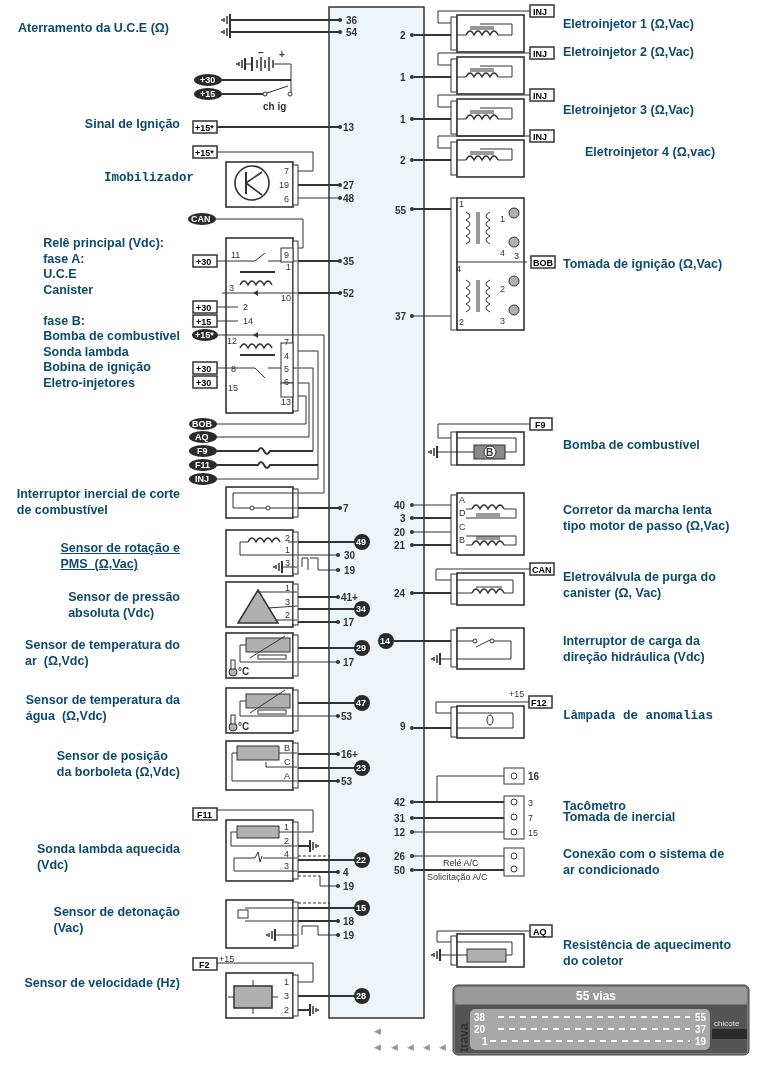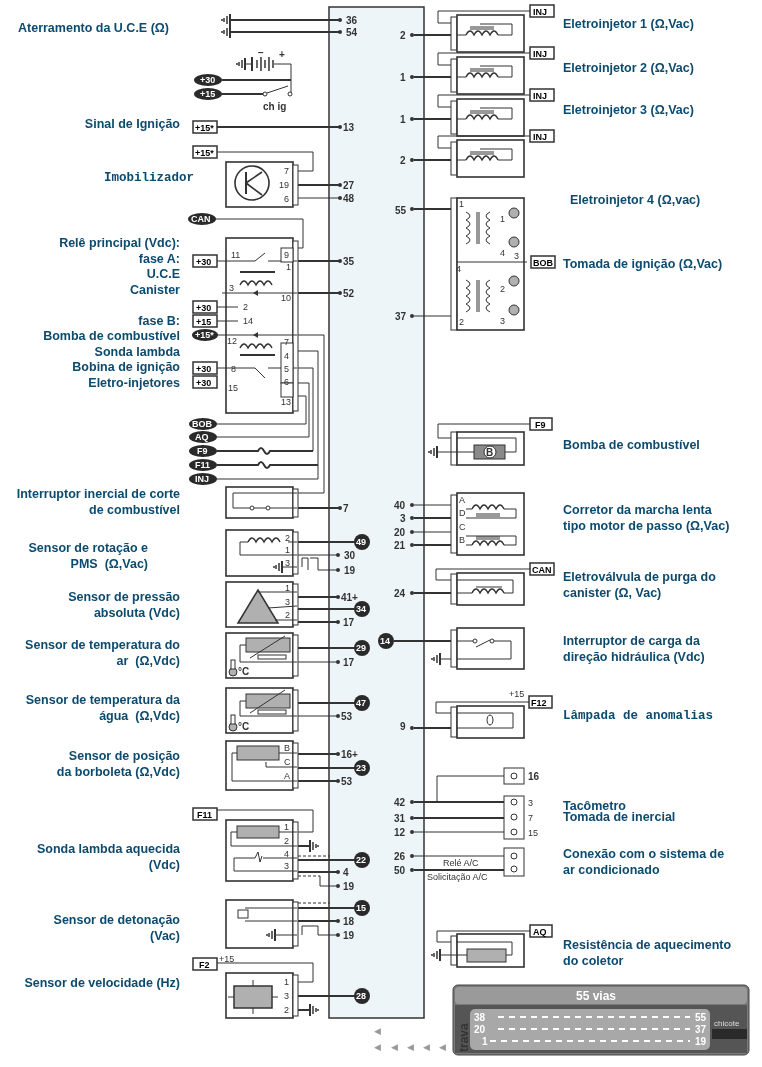--- a/index.html
+++ b/index.html
@@ -1,18 +1,18 @@
 <!DOCTYPE html>
 <html><head>
 <meta charset="utf-8">
 <style>
   html,body{margin:0;padding:0;background:#fff;}
   body{width:762px;height:1067px;position:relative;overflow:hidden;font-family:"Liberation Sans",sans-serif;color:#333;}
   .lbl{position:absolute;font-weight:bold;font-size:12.5px;color:#0c4a6e;line-height:16px;}
-  .lbl.r{text-align:right;}
+  .lbl.r{text-align:left;}
   .lbl.l{text-align:left;}
   svg{position:absolute;left:0;top:0;}
   .pin{font-family:"Liberation Sans",sans-serif;font-weight:bold;font-size:10px;fill:#333;}
   .pin-s{font-family:"Liberation Sans",sans-serif;font-size:9px;fill:#333;}
   .tagtxt{font-family:"Liberation Sans",sans-serif;font-weight:bold;font-size:9px;}
   .badge-t{font-family:"Liberation Sans",sans-serif;font-weight:bold;font-size:9px;fill:#fff;}
   .wire{stroke:#333;stroke-width:2;fill:none;}
   .wthin{stroke:#333;stroke-width:1;fill:none;}
   .box{stroke:#333;stroke-width:1.6;fill:#fff;}
 </style>
@@ -656,40 +656,40 @@
 U.C.E
 Canister
 
 fase B:
 Bomba de combustível
 Sonda lambda
 Bobina de ignição
 Eletro-injetores</div>
 <div class="lbl r" style="right:582px;top:486px;white-space:pre;">Interruptor inercial de corte
 de combustível</div>
-<div class="lbl r" style="right:614px;top:540px;white-space:pre;">Sensor de rotação e
+<div class="lbl r" style="right:582px;top:540px;white-space:pre;text-decoration:underline;">Sensor de rotação e
 PMS  (Ω,Vac)</div>
 <div class="lbl r" style="right:582px;top:589px;white-space:pre;">Sensor de pressão
 absoluta (Vdc)</div>
 <div class="lbl r" style="right:582px;top:637px;white-space:pre;">Sensor de temperatura do
 ar  (Ω,Vdc)</div>
 <div class="lbl r" style="right:582px;top:692px;white-space:pre;">Sensor de temperatura da
 água  (Ω,Vdc)</div>
 <div class="lbl r" style="right:582px;top:748px;white-space:pre;">Sensor de posição
 da borboleta (Ω,Vdc)</div>
 <div class="lbl r" style="right:582px;top:841px;white-space:pre;">Sonda lambda aquecida
 (Vdc)</div>
-<div class="lbl r" style="right:582px;top:904px;white-space:pre;margin-top:8px;">Sensor de detonação
+<div class="lbl r" style="right:582px;top:904px;white-space:pre;">Sensor de detonação
 (Vac)</div>
 <div class="lbl r" style="right:582px;top:975px;">Sensor de velocidade (Hz)</div>
 
 <div class="lbl l" style="left:563px;top:16px;">Eletroinjetor 1 (Ω,Vac)</div>
-<div class="lbl l" style="left:563px;top:60px;">Eletroinjetor 2 (Ω,Vac)</div>
+<div class="lbl l" style="left:563px;top:44px;">Eletroinjetor 2 (Ω,Vac)</div>
 <div class="lbl l" style="left:563px;top:102px;">Eletroinjetor 3 (Ω,Vac)</div>
-<div class="lbl l" style="left:570px;top:144px;margin-top:48px;">Eletroinjetor 4 (Ω,vac)</div>
+<div class="lbl l" style="left:585px;top:144px;">Eletroinjetor 4 (Ω,vac)</div>
 <div class="lbl l" style="left:563px;top:256px;">Tomada de ignição (Ω,Vac)</div>
 <div class="lbl l" style="left:563px;top:437px;">Bomba de combustível</div>
 <div class="lbl l" style="left:563px;top:502px;white-space:pre;">Corretor da marcha lenta
 tipo motor de passo (Ω,Vac)</div>
 <div class="lbl l" style="left:563px;top:569px;white-space:pre;">Eletroválvula de purga do
 canister (Ω, Vac)</div>
 <div class="lbl l" style="left:563px;top:633px;white-space:pre;">Interruptor de carga da
 direção hidráulica (Vdc)</div>
 <div class="lbl l" style="left:563px;top:708px;font-family:Liberation Mono, monospace;">Lâmpada de anomalias</div>
 <div class="lbl l" style="left:563px;top:768px;margin-top:30px;">Tacômetro</div>

